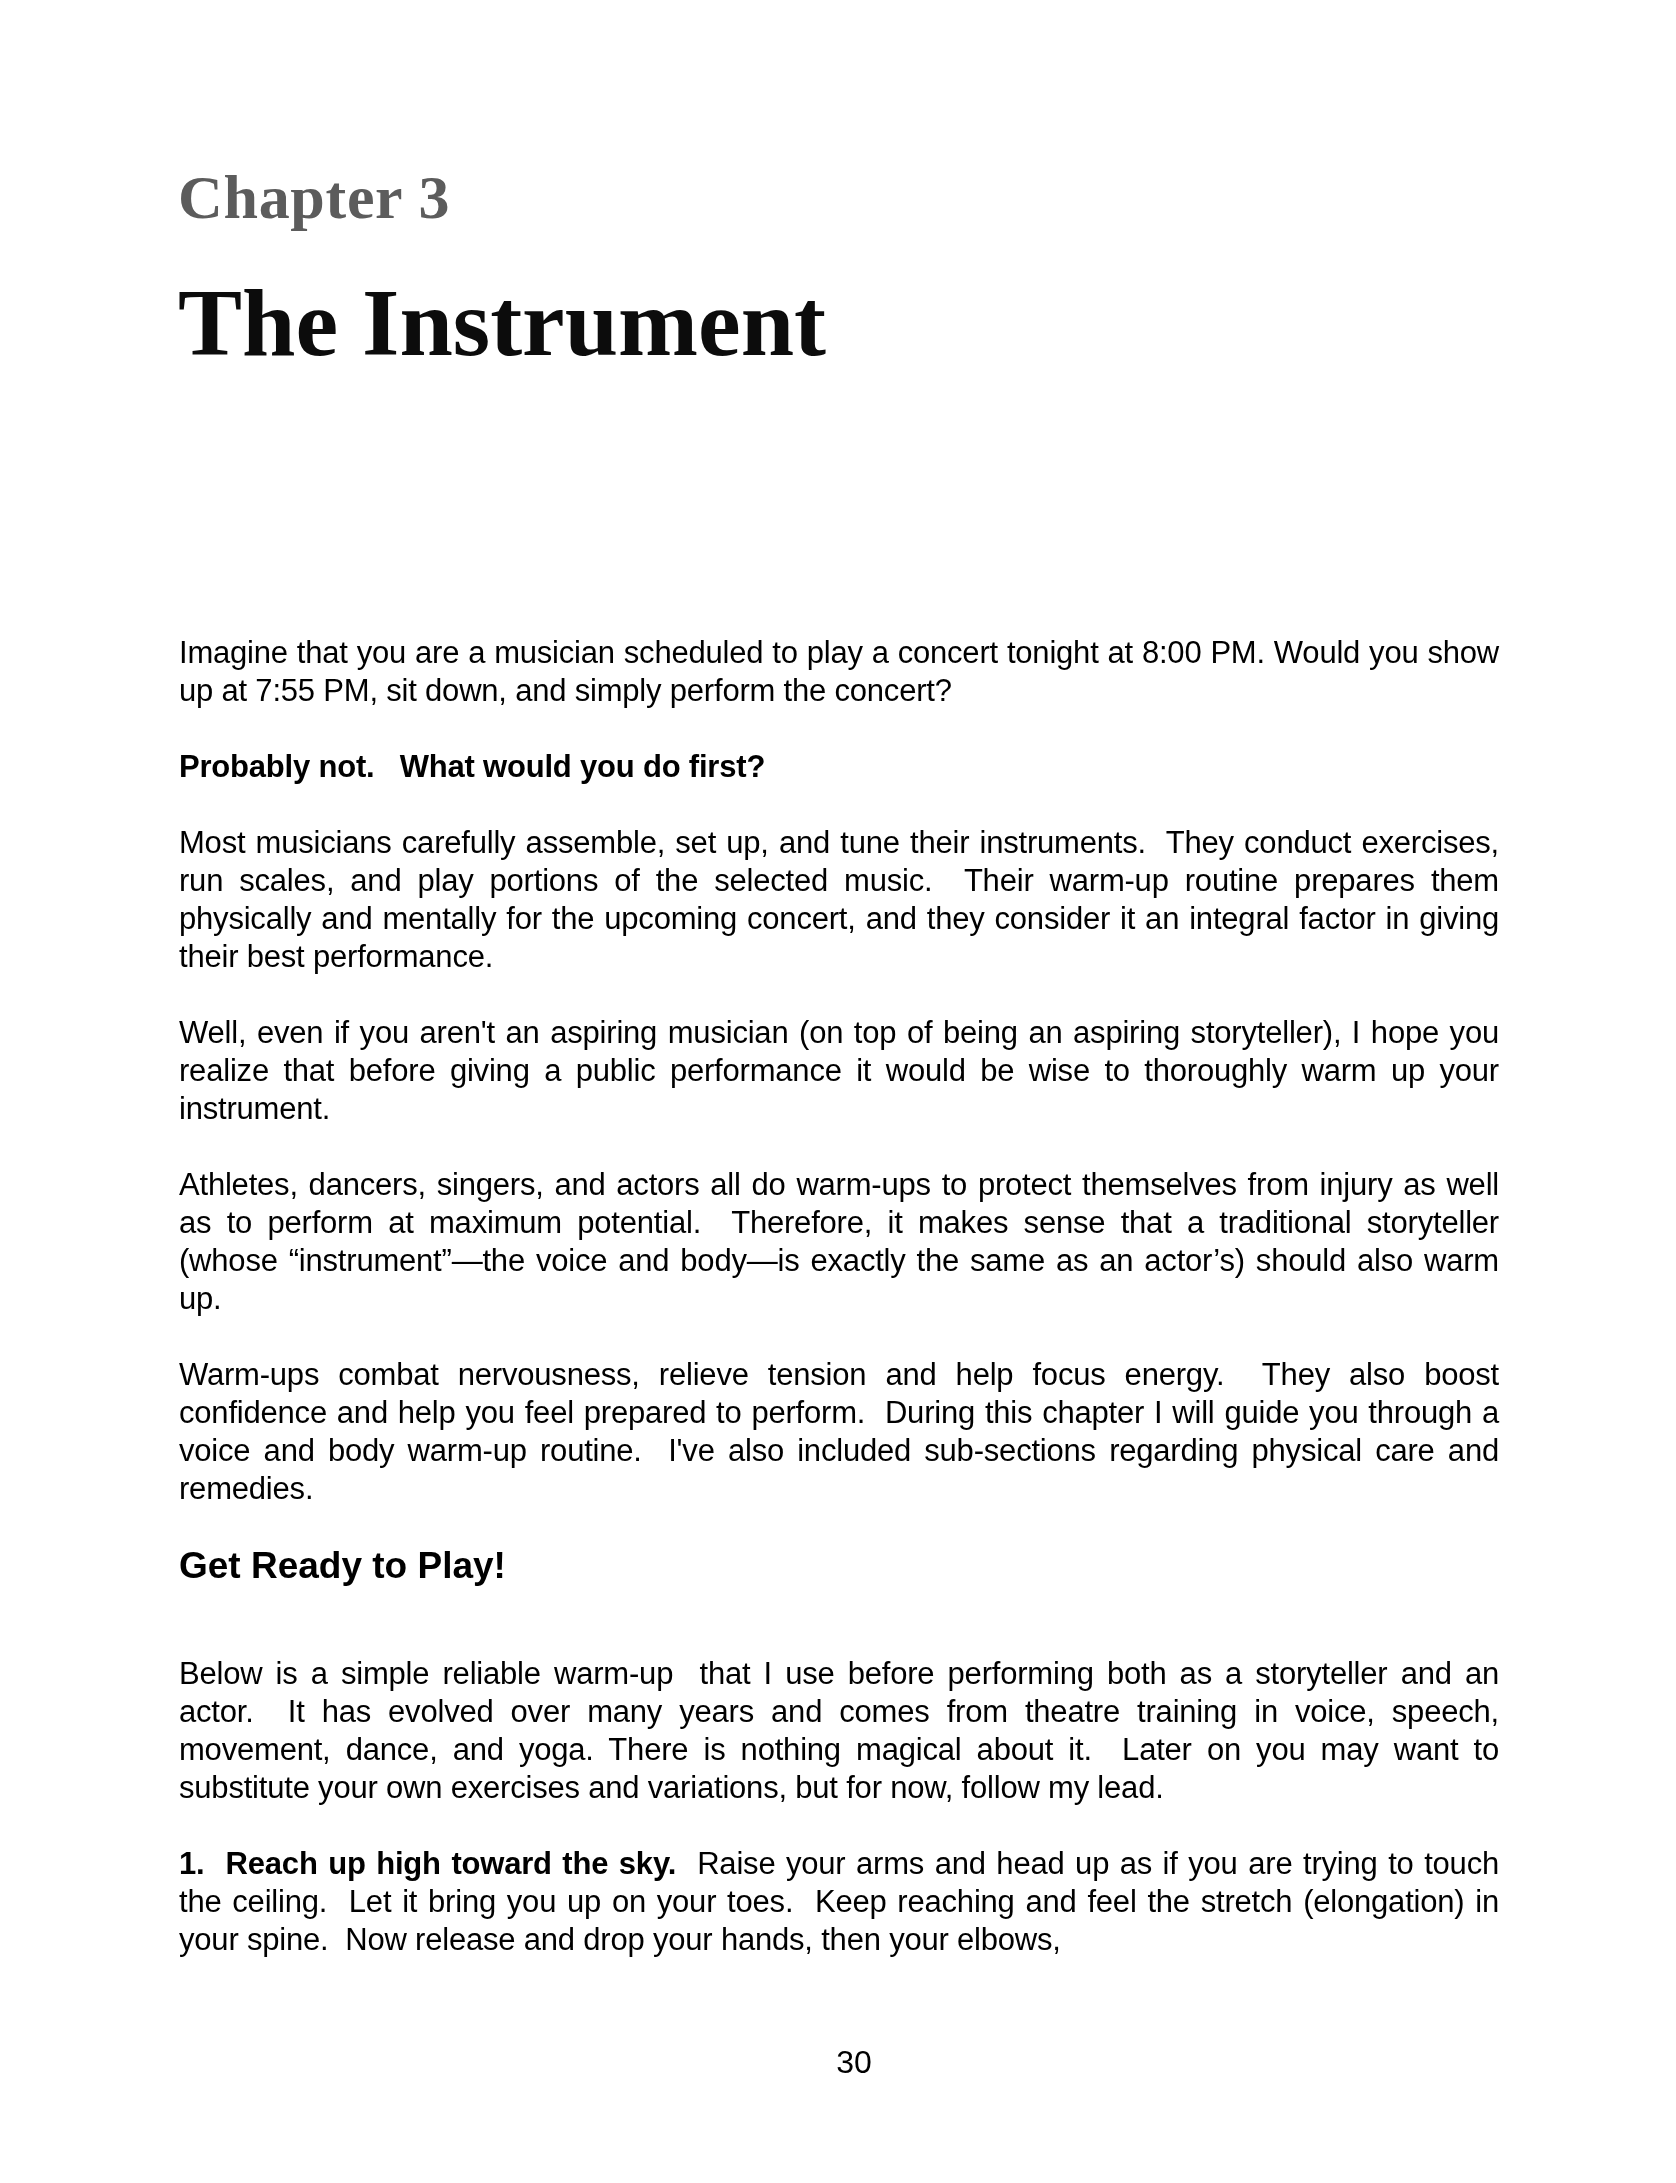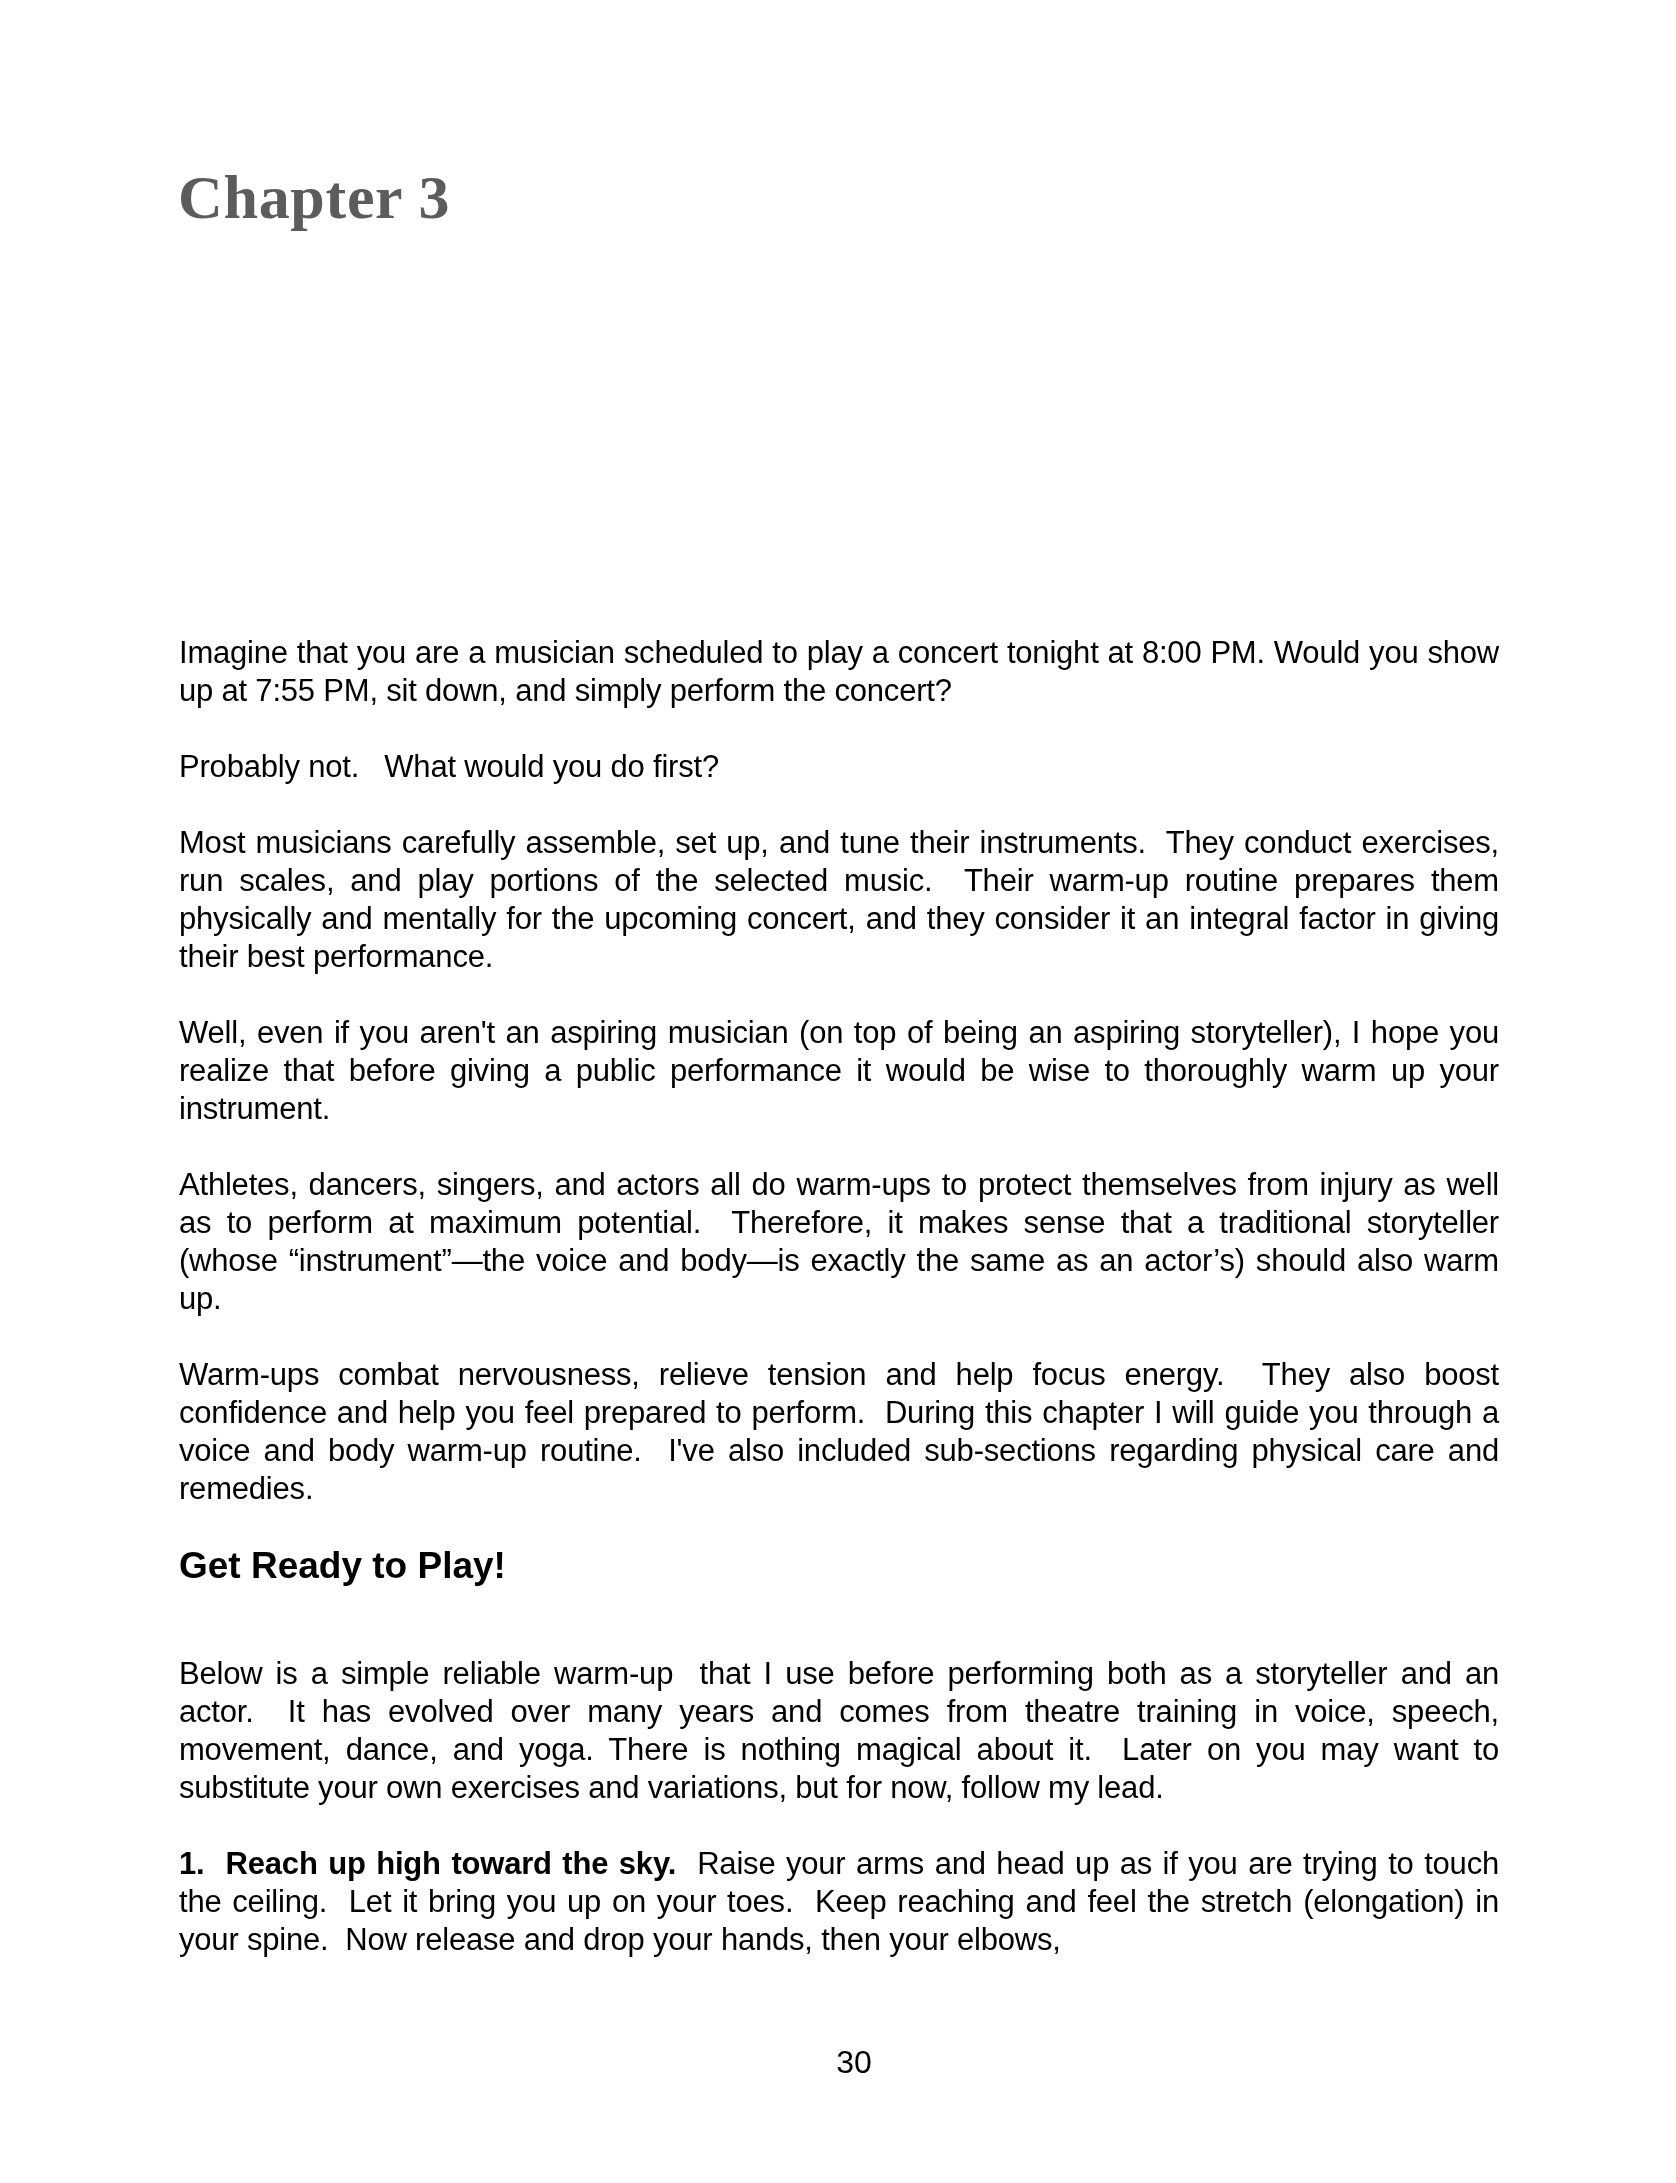--- a/index.html
+++ b/index.html
@@ -43,20 +43,21 @@
     font-size:31px;
     line-height:38px;
     letter-spacing:-0.2px;
   }
   .body-text p{
     margin:0 0 38px 0;
     text-align:justify;
   }
   .body-text p.single-line{
     text-align:left;
+    font-weight:bold;
   }
   .section-heading{
     font-family:"Liberation Sans",sans-serif;
     font-weight:700;
     font-size:37px;
     line-height:39px;
     margin:0 0 70px 0;
     letter-spacing:0;
     text-align:left;
     color:#000000;
@@ -78,20 +79,21 @@
     color:#000000;
   }
 </style>
 </head>
 <body>
 
 <div class="page">
 
   <header class="page-header">
     <div class="chapter-label">Chapter 3</div>
+    <h1 class="chapter-title">The Instrument</h1>
   </header>
 
   <main class="body-text">
     <p>Imagine that you are a musician scheduled to play a concert tonight at 8:00 PM. Would you show up at 7:55 PM, sit down, and simply perform the concert?</p>
     <p class="single-line">Probably not.&nbsp;&nbsp; What would you do first?</p>
     <p>Most musicians carefully assemble, set up, and tune their instruments.&nbsp; They conduct exercises, run scales, and play portions of the selected music.&nbsp; Their warm-up routine prepares them physically and mentally for the upcoming concert, and they consider it an integral factor in giving their best performance.</p>
     <p>Well, even if you aren't an aspiring musician (on top of being an aspiring storyteller), I hope you realize that before giving a public performance it would be wise to thoroughly warm up your instrument.</p>
     <p>Athletes, dancers, singers, and actors all do warm-ups to protect themselves from injury as well as to perform at maximum potential.&nbsp; Therefore, it makes sense that a traditional storyteller (whose “instrument”—the voice and body—is exactly the same as an actor’s) should also warm up.</p>
     <p>Warm-ups combat nervousness, relieve tension and help focus energy.&nbsp; They also boost confidence and help you feel prepared to perform.&nbsp; During this chapter I will guide you through a voice and body warm-up routine.&nbsp; I've also included sub-sections regarding physical care and remedies.</p>
 

